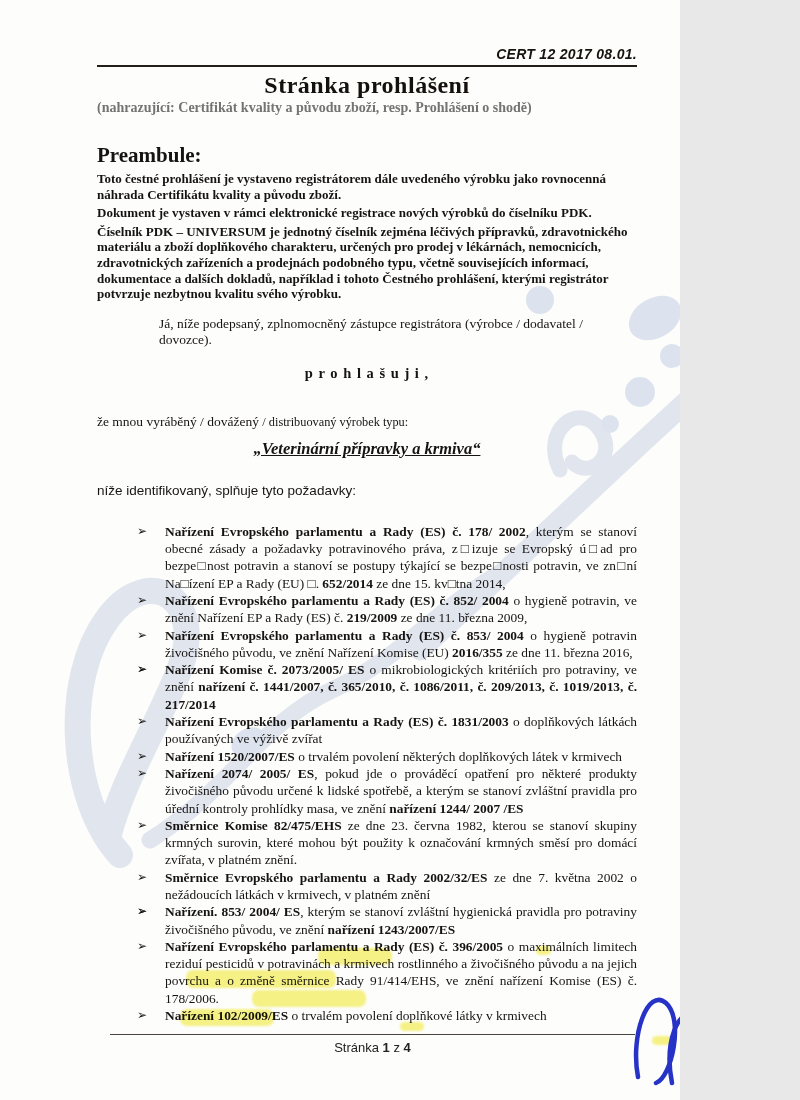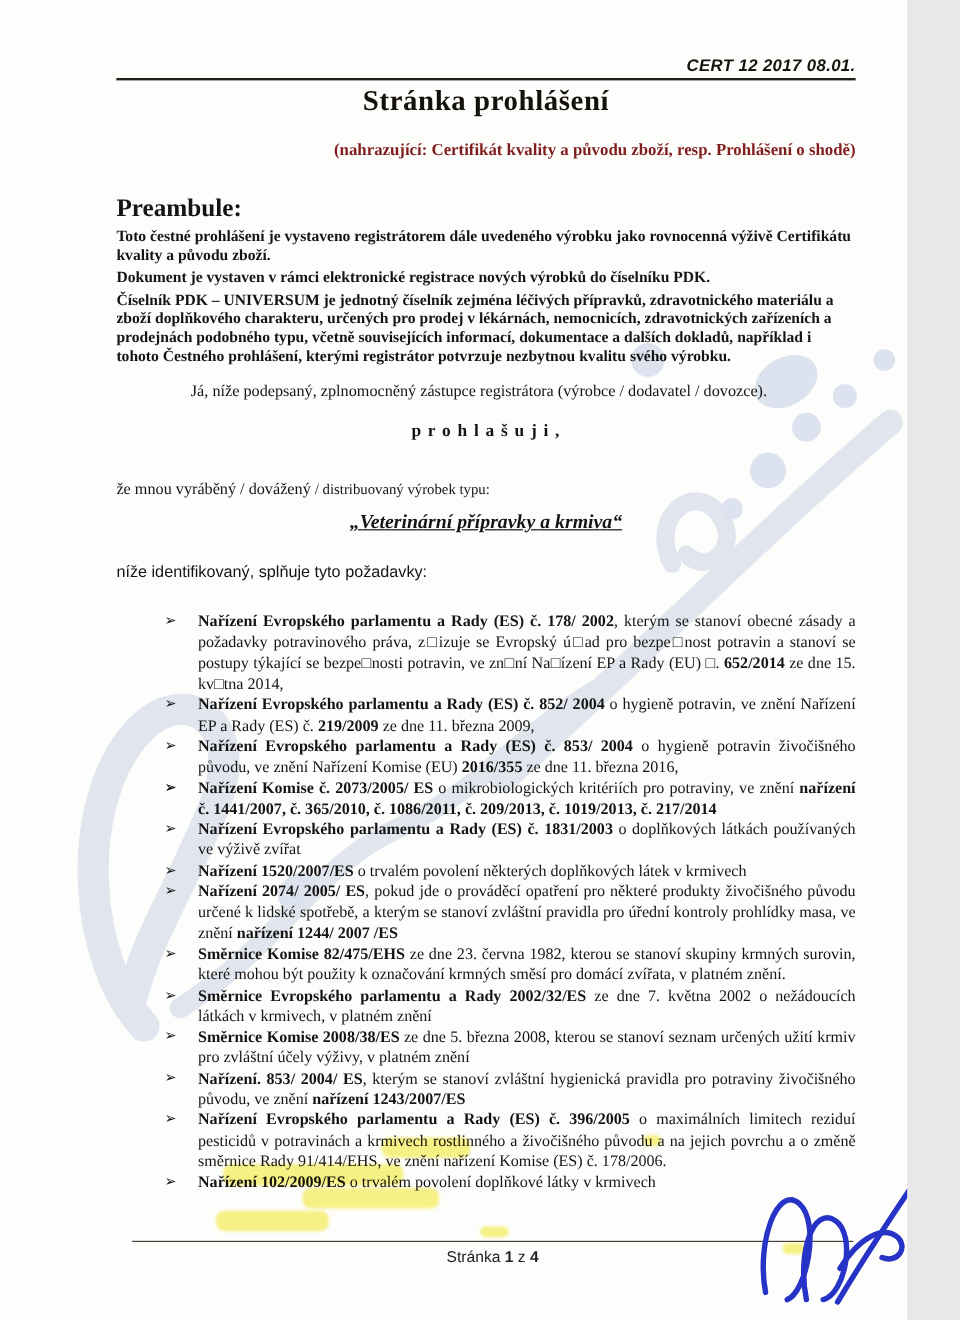--- a/index.html
+++ b/index.html
@@ -1,24 +1,24 @@
 <!DOCTYPE html>
 <html><head>
 <meta charset="utf-8">
 <style>
   html,body{margin:0;padding:0;}
   body{background:#e8e8e8;font-family:"Liberation Serif","DejaVu Serif",serif;}
-  .page{position:relative;width:756px;height:1100px;background:#fdfdfb;overflow:hidden;color:#161412;}
+  .page{position:relative;width:680px;height:1100px;background:#fdfdfb;overflow:hidden;color:#161412;}
   .content{position:relative;z-index:2;padding:0 43px 0 97px;}
   
   .doc-code{margin-top:46px;text-align:right;font-family:"Liberation Sans","DejaVu Sans",sans-serif;
             font-style:italic;font-weight:bold;font-size:14px;letter-spacing:.3px;color:#17130f;}
   .rule{margin-top:3px;border-bottom:2.5px solid #241d18;height:0;}
   .title{margin-top:5px;text-align:center;font-size:24px;font-weight:bold;letter-spacing:.5px;color:#14100c;}
-  .subtitle{margin-top:19px;text-align:right;font-size:14px;font-weight:bold;color:#7f1d1d;}
+  .subtitle{margin-top:1px;text-align:left;font-size:14px;font-weight:bold;color:#737373;}
   
   .preamble-h{margin-top:27px;font-size:21px;font-weight:bold;}
   .preamble p{margin:3px 0 0 0;font-size:13px;font-weight:bold;line-height:15.6px;text-align:left;}
   
   .intro{margin-top:14px;padding-left:62px;font-size:13.5px;}
   .verb{margin-top:17px;text-align:center;font-size:14.5px;font-weight:bold;letter-spacing:1px;}
   .product-intro{margin-top:32px;font-size:13.5px;}
   .product-intro .tail{font-size:12.3px;}
   .product-type{margin-top:9px;text-align:center;font-size:16.5px;font-weight:bold;font-style:italic;}
   .product-type span{text-decoration:underline;}
@@ -64,21 +64,21 @@
   </svg>
 
   <div class="content">
     <div class="doc-code">CERT 12 2017 08.01.</div>
     <div class="rule"></div>
     <div class="title">Stránka prohlášení</div>
     <div class="subtitle">(nahrazující: Certifikát kvality a původu zboží, resp. Prohlášení o shodě)</div>
 
     <div class="preamble-h">Preambule:</div>
     <div class="preamble">
-        <p>Toto čestné prohlášení je vystaveno registrátorem dále uvedeného výrobku jako rovnocenná výživě Certifikátu kvality a původu zboží.</p>
+        <p>Toto čestné prohlášení je vystaveno registrátorem dále uvedeného výrobku jako rovnocenná náhrada Certifikátu kvality a původu zboží.</p>
         <p>Dokument je vystaven v rámci elektronické registrace nových výrobků do číselníku PDK.</p>
         <p>Číselník PDK – UNIVERSUM je jednotný číselník zejména léčivých přípravků, zdravotnického materiálu a zboží doplňkového charakteru, určených pro prodej v lékárnách, nemocnicích, zdravotnických zařízeních a prodejnách podobného typu, včetně souvisejících informací, dokumentace a dalších dokladů, například i tohoto Čestného prohlášení, kterými registrátor potvrzuje nezbytnou kvalitu svého výrobku.</p>
       </div>
 
     <div class="intro">Já, níže podepsaný, zplnomocněný zástupce registrátora (výrobce / dodavatel / dovozce).</div>
     <div class="verb">p r o h l a š u j i ,</div>
     <div class="product-intro"><span>že mnou vyráběný / dovážený  </span><span class="tail">/ distribuovaný výrobek typu:</span></div>
     <div class="product-type"><span>„Veterinární přípravky a krmiva“</span></div>
     <div class="req-intro">níže identifikovaný, splňuje tyto požadavky:</div>
 
@@ -86,21 +86,21 @@
         <div class="req-item"><span class="bullet">➢</span><span class="req-text"><b>Nařízení Evropského parlamentu a Rady (ES) č. 178/ 2002</b>, kterým se stanoví obecné zásady a požadavky potravinového práva, z□izuje se Evropský ú□ad pro bezpe□nost potravin a stanoví se postupy týkající se bezpe□nosti potravin, ve zn□ní Na□ízení EP a Rady (EU) □. <b>652/2014</b> ze dne 15. kv□tna 2014,</span></div>
         <div class="req-item"><span class="bullet">➢</span><span class="req-text"><b>Nařízení Evropského parlamentu a Rady (ES) č. 852/ 2004</b> o hygieně potravin, ve znění Nařízení EP a Rady (ES) č. <b>219/2009</b> ze dne 11. března 2009,</span></div>
         <div class="req-item"><span class="bullet">➢</span><span class="req-text"><b>Nařízení Evropského parlamentu a Rady (ES) č. 853/ 2004</b> o hygieně potravin živočišného původu, ve znění Nařízení Komise (EU) <b>2016/355</b> ze dne 11. března 2016,</span></div>
         <div class="req-item"><span class="bullet">➢</span></div>
         <div class="req-item"><span class="bullet">➢</span><span class="req-text"><b>Nařízení Komise č. 2073/2005/ ES</b> o mikrobiologických kritériích pro potraviny, ve znění <b>nařízení č. 1441/2007, č. 365/2010, č. 1086/2011, č. 209/2013, č. 1019/2013, č. 217/2014</b></span></div>
         <div class="req-item"><span class="bullet">➢</span><span class="req-text"><b>Nařízení Evropského parlamentu a Rady (ES) č. 1831/2003</b> o doplňkových látkách používaných ve výživě zvířat</span></div>
         <div class="req-item"><span class="bullet">➢</span><span class="req-text"><b>Nařízení 1520/2007/ES</b> o trvalém povolení některých doplňkových látek v krmivech</span></div>
         <div class="req-item"><span class="bullet">➢</span><span class="req-text"><b>Nařízení 2074/ 2005/ ES</b>, pokud jde o prováděcí opatření pro některé produkty živočišného původu určené k lidské spotřebě, a kterým se stanoví zvláštní pravidla pro úřední kontroly prohlídky masa, ve znění <b>nařízení 1244/ 2007 /ES</b></span></div>
         <div class="req-item"><span class="bullet">➢</span><span class="req-text"><b>Směrnice Komise 82/475/EHS</b> ze dne 23. června 1982, kterou se stanoví skupiny krmných surovin, které mohou být použity k označování krmných směsí pro domácí zvířata, v platném znění.</span></div>
         <div class="req-item"><span class="bullet">➢</span><span class="req-text"><b>Směrnice Evropského parlamentu a Rady 2002/32/ES</b> ze dne 7. května 2002 o nežádoucích látkách v krmivech, v platném znění</span></div>
-        <div class="req-item"><span class="bullet">➢</span><span class="req-text"><b>Směrnice Komise 2008/38/ES</b> ze dne 5. března 2008, kterou se stanoví seznam určených užití krmiv pro zvláštní účely výživy, v platném znění</span></div>
+        <div class="req-item"><span class="bullet">➢</span></div>
         <div class="req-item"><span class="bullet">➢</span><span class="req-text"><b>Nařízení. 853/ 2004/ ES</b>, kterým se stanoví zvláštní hygienická pravidla pro potraviny živočišného původu, ve znění <b>nařízení 1243/2007/ES</b></span></div>
         <div class="req-item"><span class="bullet">➢</span><span class="req-text"><b>Nařízení Evropského parlamentu a Rady (ES) č. 396/2005</b> o maximálních limitech reziduí pesticidů v potravinách a krmivech rostlinného a živočišného původu a na jejich povrchu a o změně směrnice Rady 91/414/EHS, ve znění nařízení Komise (ES) č. 178/2006.</span></div>
         <div class="req-item"><span class="bullet">➢</span><span class="req-text"><b>Nařízení 102/2009/ES</b> o trvalém povolení doplňkové látky v krmivech</span></div>
       </div>
   </div>
 
   <div class="hl" style="left:318px;top:948px;width:74px;height:17px;"></div>
   <div class="hl" style="left:186px;top:970px;width:150px;height:18px;"></div>
   <div class="hl" style="left:252px;top:990px;width:114px;height:17px;"></div>
   <div class="hl" style="left:180px;top:1009px;width:94px;height:17px;"></div>

